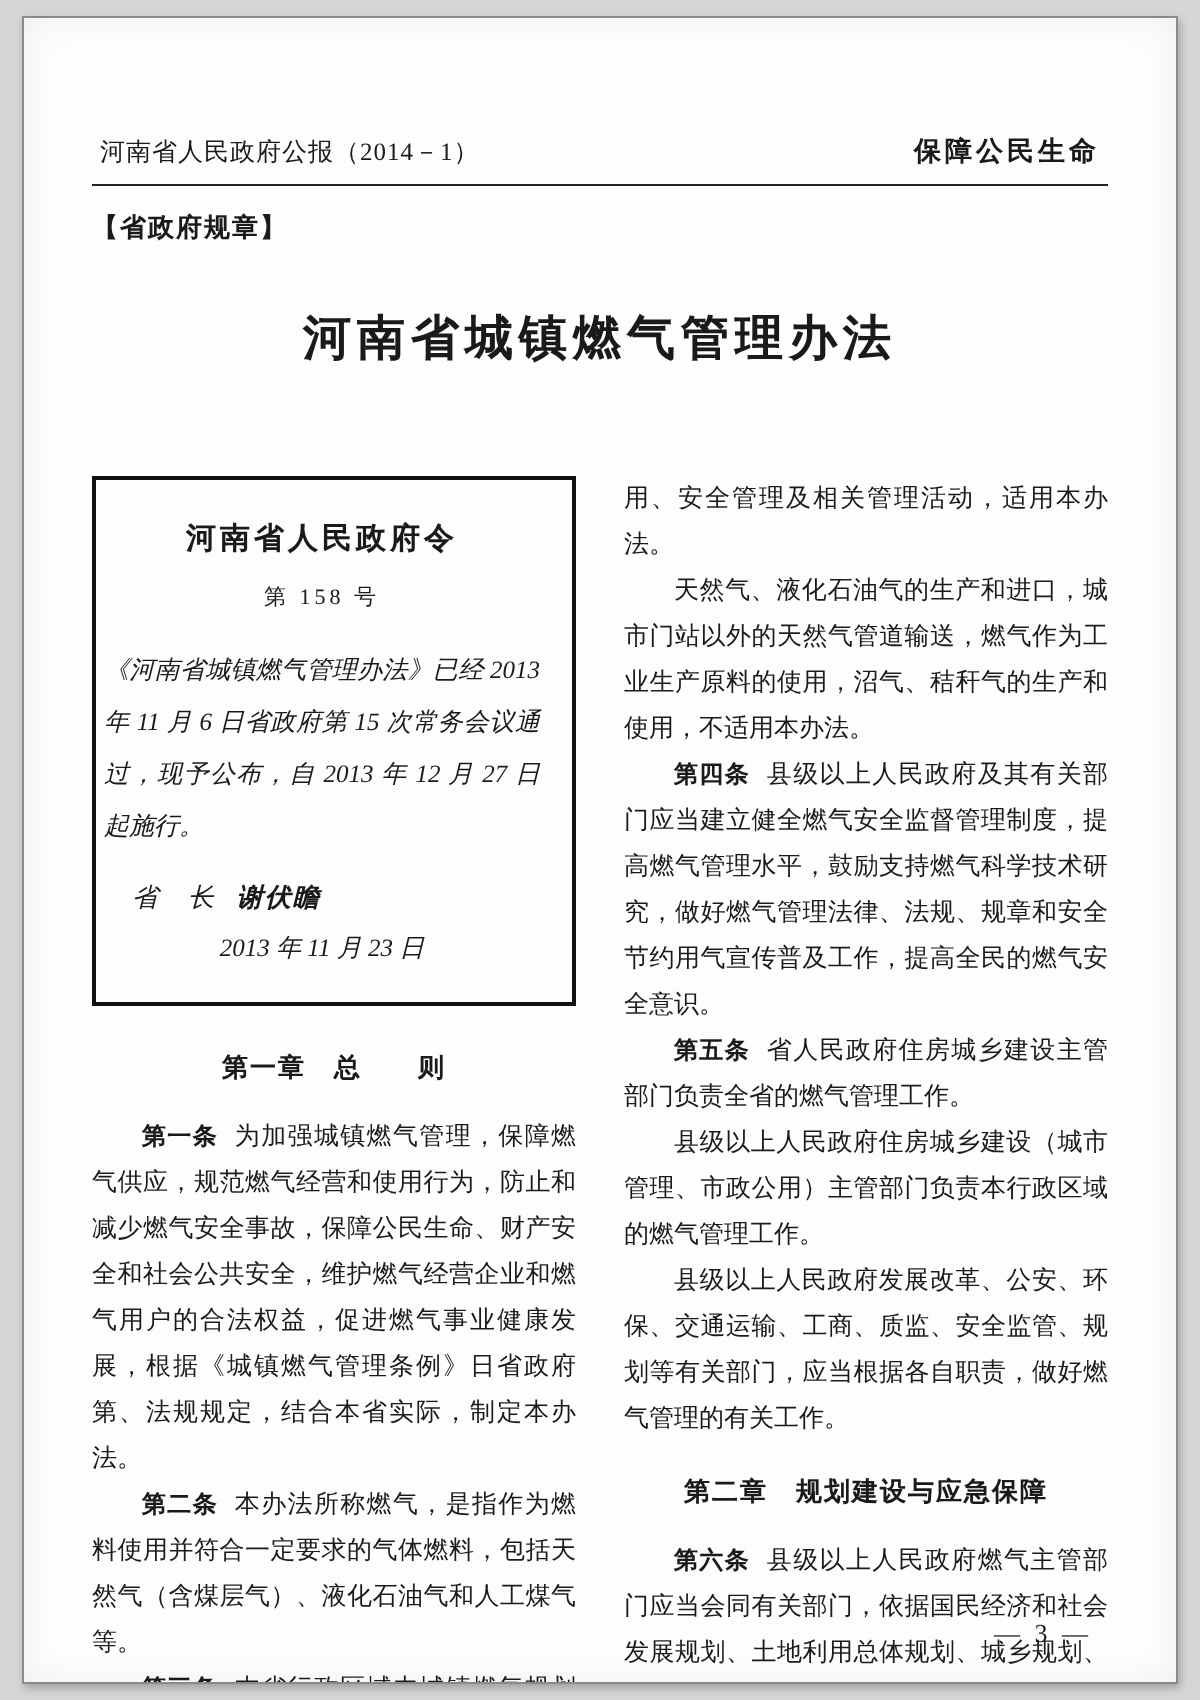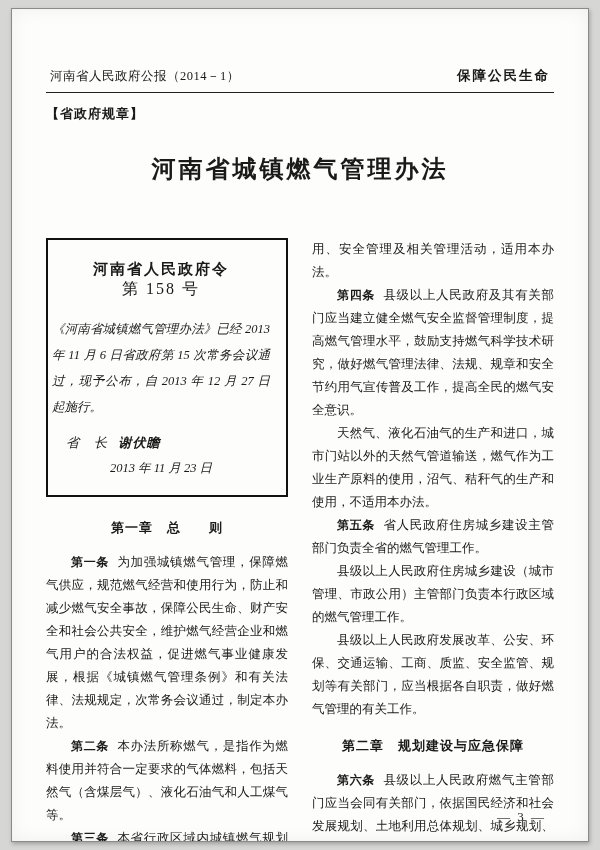--- a/index.html
+++ b/index.html
@@ -75,22 +75,23 @@
     min-height: 248px;
   }
   .decree-title {
     text-align: center;
     font-weight: bold;
     font-size: 15px;
     letter-spacing: 2px;
   }
   .decree-number {
     text-align: center;
-    font-size: 16px;
+    font-size: 11px;
     letter-spacing: 2px;
+    margin-top: 12px;
     margin-bottom: 16px;
   }
   .decree-body {
     font-style: italic;
     font-size: 12.5px;
     line-height: 26px;
     text-align: justify;
   }
   .decree-signer {
     text-align: left;
@@ -139,35 +140,35 @@
         <div class="decree-number">第 158 号</div>
         <div class="decree-body">《河南省城镇燃气管理办法》已经 2013 年 11 月 6 日省政府第 15 次常务会议通过，现予公布，自 2013 年 12 月 27 日起施行。</div>
         <div class="decree-signer">
           <span>省　长</span><span class="signer-name">谢伏瞻</span>
         </div>
         <div class="decree-date">2013 年 11 月 23 日</div>
       </div>
 
       <div class="chapter">第一章　总　　则</div>
 
-      <p class="para"><span class="lbl">第一条</span><span>为加强城镇燃气管理，保障燃气供应，规范燃气经营和使用行为，防止和减少燃气安全事故，保障公民生命、财产安全和社会公共安全，维护燃气经营企业和燃气用户的合法权益，促进燃气事业健康发展，根据《城镇燃气管理条例》和有关法律、法规规定，次常务会议通过，制定本办法。</span></p>
+      <p class="para"><span class="lbl">第一条</span><span>为加强城镇燃气管理，保障燃气供应，规范燃气经营和使用行为，防止和减少燃气安全事故，保障公民生命、财产安全和社会公共安全，维护燃气经营企业和燃气用户的合法权益，促进燃气事业健康发展，根据《城镇燃气管理条例》日省政府第、法规规定，结合本省实际，制定本办法。</span></p>
 
       <p class="para"><span class="lbl">第二条</span><span>本办法所称燃气，是指作为燃料使用并符合一定要求的气体燃料，包括天然气（含煤层气）、液化石油气和人工煤气等。</span></p>
 
       <p class="para"><span class="lbl">第三条</span><span>本省行政区域内城镇燃气规划建设与应急保障、经营与服务、燃气使</span></p>
 
     </div>
 
     <div class="col">
 
       <p class="para no-indent"><span>用、安全管理及相关管理活动，适用本办法。</span></p>
 
+      <p class="para"><span>天然气、液化石油气的生产和进口，城市门站以外的天然气管道输送，燃气作为工业生产原料的使用，沼气、秸秆气的生产和使用，不适用本办法。</span></p>
+
       <p class="para"><span class="lbl">第四条</span><span>县级以上人民政府及其有关部门应当建立健全燃气安全监督管理制度，提高燃气管理水平，鼓励支持燃气科学技术研究，做好燃气管理法律、法规、规章和安全节约用气宣传普及工作，提高全民的燃气安全意识。</span></p>
-
-      <p class="para"><span>天然气、液化石油气的生产和进口，城市门站以外的天然气管道输送，燃气作为工业生产原料的使用，沼气、秸秆气的生产和使用，不适用本办法。</span></p>
 
       <p class="para"><span class="lbl">第五条</span><span>省人民政府住房城乡建设主管部门负责全省的燃气管理工作。</span></p>
 
       <p class="para"><span>县级以上人民政府住房城乡建设（城市管理、市政公用）主管部门负责本行政区域的燃气管理工作。</span></p>
 
       <p class="para"><span>县级以上人民政府发展改革、公安、环保、交通运输、工商、质监、安全监管、规划等有关部门，应当根据各自职责，做好燃气管理的有关工作。</span></p>
 
       <div class="chapter">第二章　规划建设与应急保障</div>
 
       <p class="para"><span class="lbl">第六条</span><span>县级以上人民政府燃气主管部门应当会同有关部门，依据国民经济和社会发展规划、土地利用总体规划、城乡规划、能源规划以及上一级燃气发展规划，组织编制本行政区域的燃气发展规</span></p>

